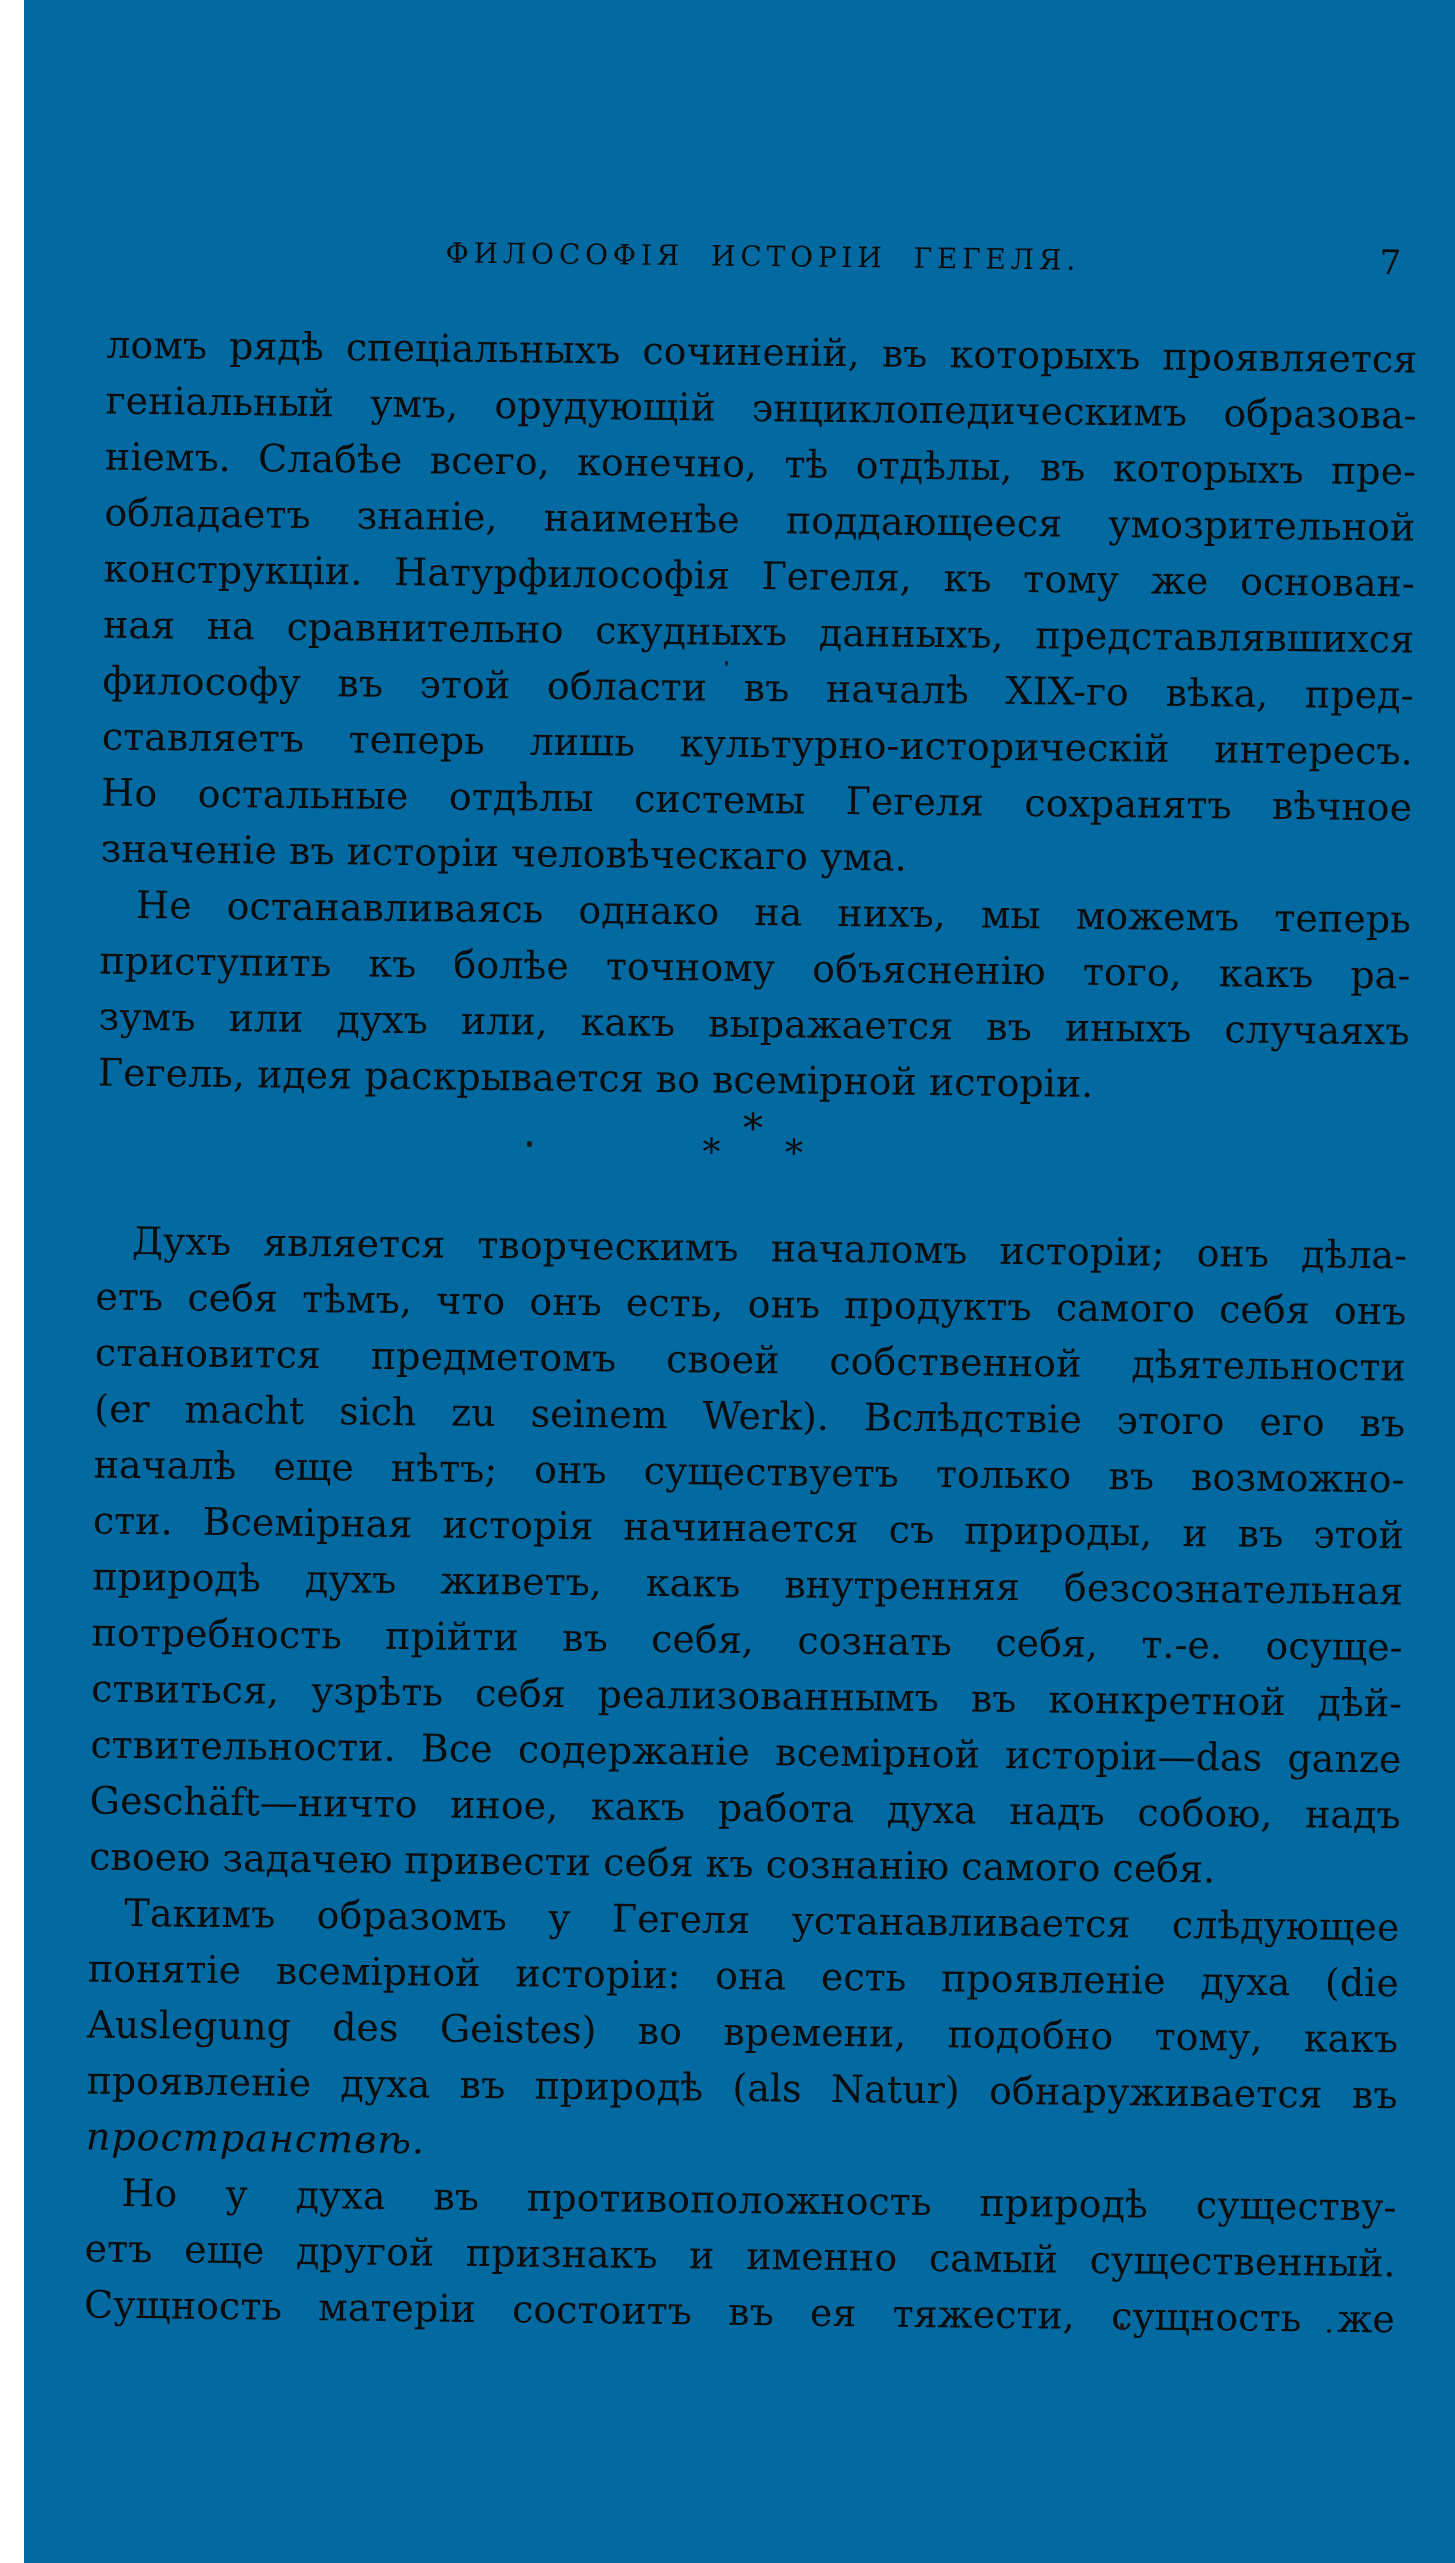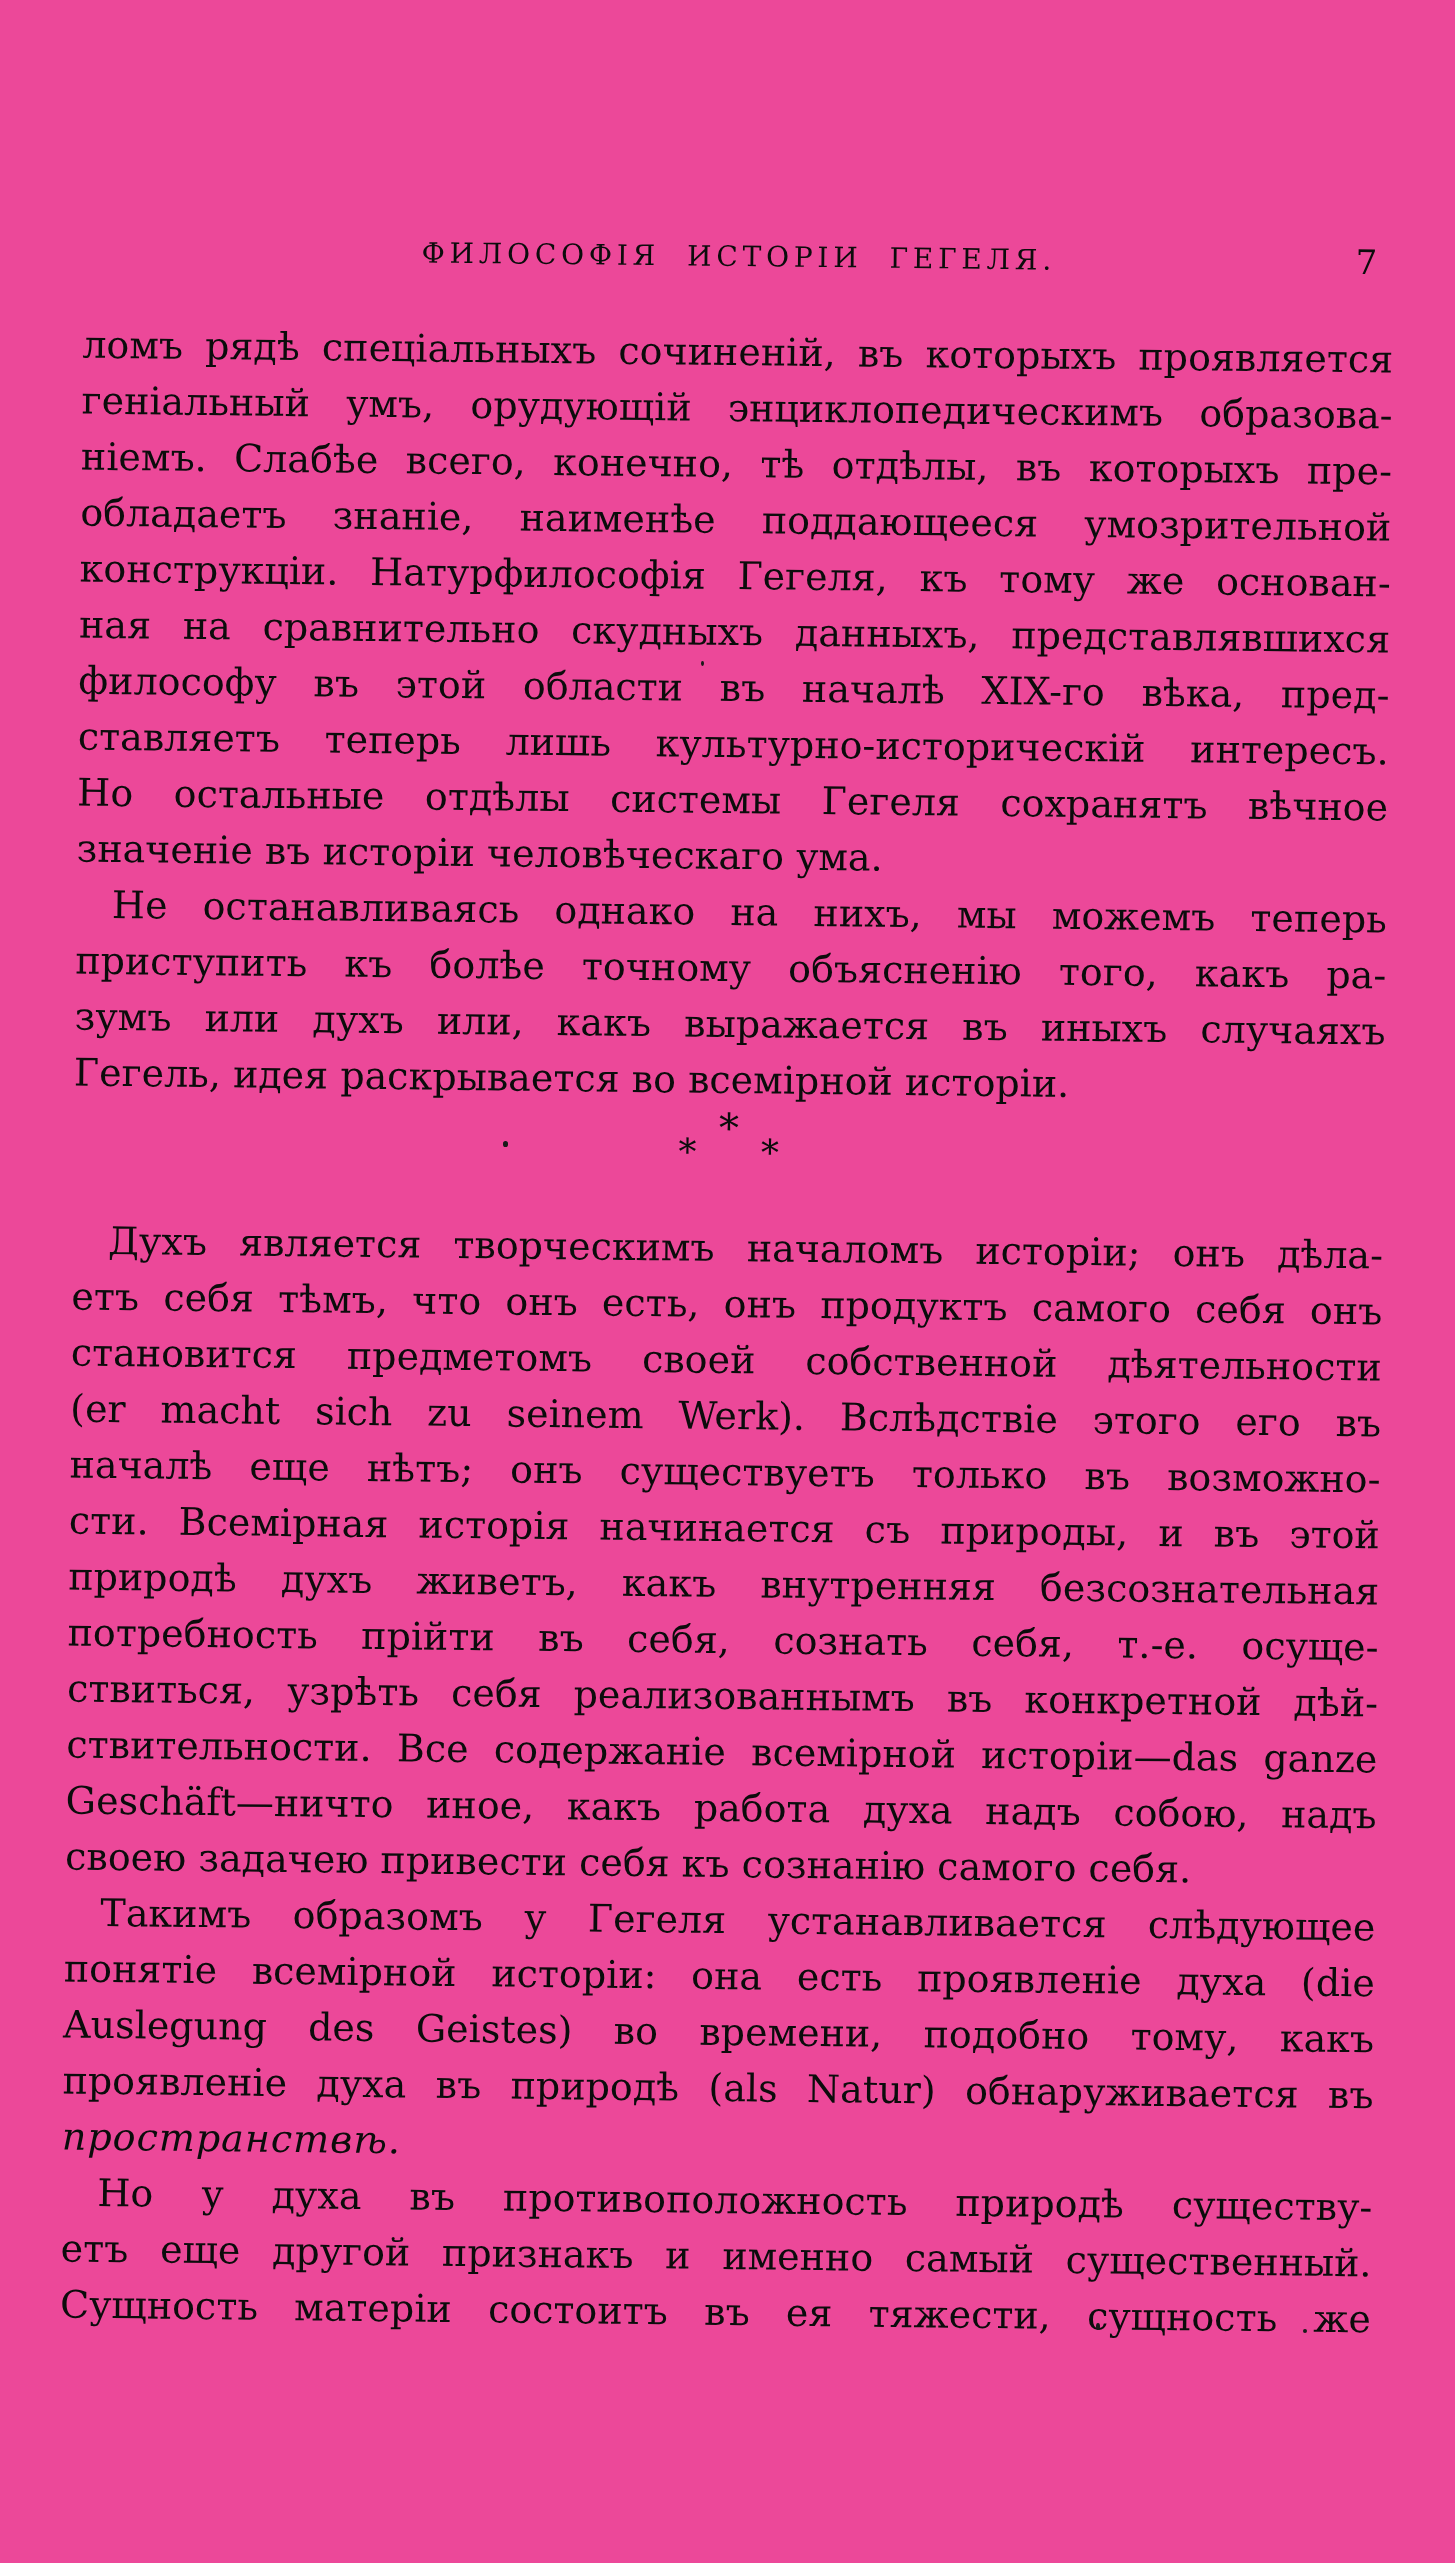--- a/index.html
+++ b/index.html
@@ -8,21 +8,22 @@
     height: 2563px;
     background: #ffffff;
     position: relative;
     overflow: hidden;
     font-family: "DejaVu Serif", serif;
     color: #0c0c0c;
   }
   .page {
     position: absolute;
     inset: 0;
-    background: #ec4899;
+    background: #0369a1;
+    margin-left: 24px;
   }
   .sheet {
     position: absolute;
     left: 74px;
     top: 236px;
     width: 1311px;
     transform: rotate(0.65deg);
     transform-origin: 50% 40%;
   }
   .running-header {

